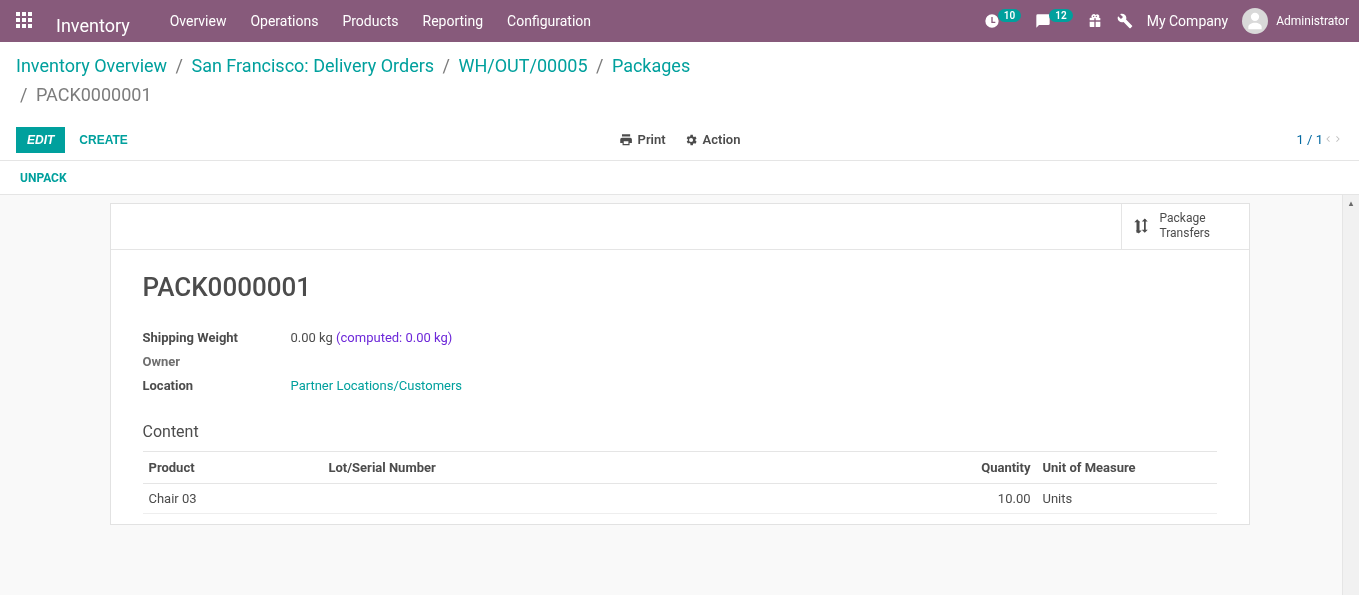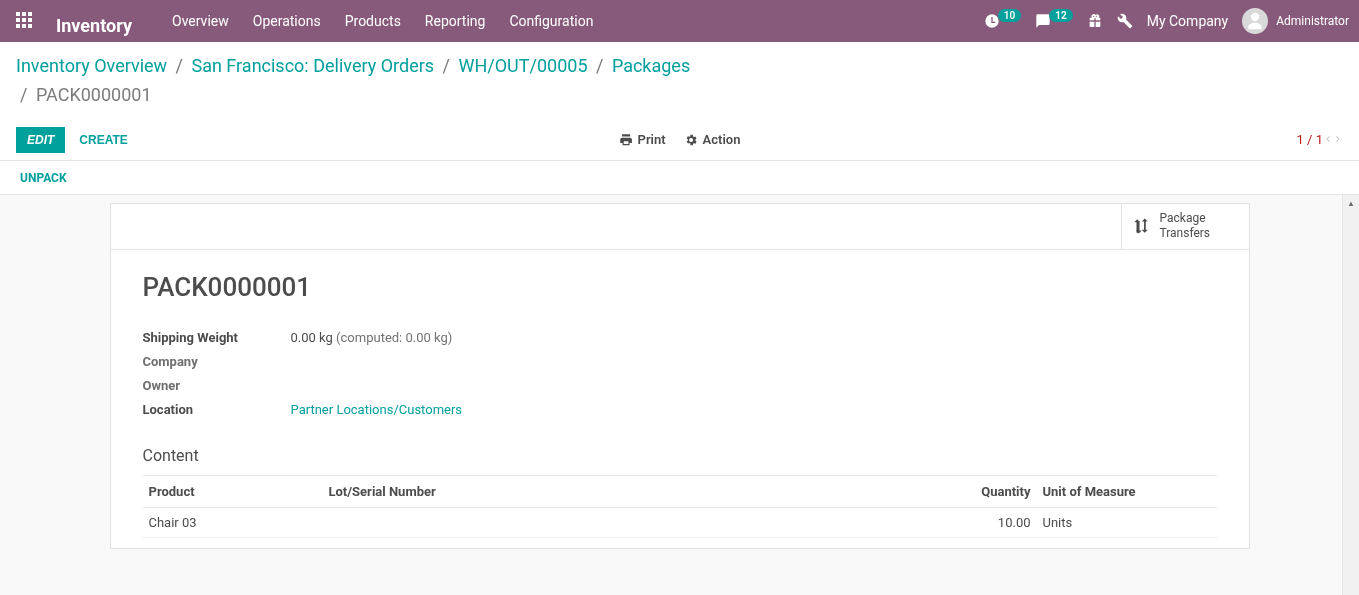--- a/index.html
+++ b/index.html
@@ -27,21 +27,21 @@
     display: grid;
     grid-template-columns: repeat(3,4px);
     grid-template-rows: repeat(3,4px);
     gap: 2px;
     margin-right: 22px;
     margin-left: 6px;
     cursor: pointer;
   }
   .apps-icon span { background:#fff; width:4px; height:4px; }
   .brand {
-    font-size: 18px; font-weight: 700; margin-right: 40px; cursor: pointer; margin-top: 9px;
+    font-size: 18px; font-weight: 400; margin-right: 40px; cursor: pointer; margin-top: 9px;
   }
   .nav-menu { display:flex; gap: 24px; }
   .nav-menu a { color:#fff; text-decoration:none; font-size:14px; cursor:pointer; }
   .nav-right { margin-left:auto; display:flex; align-items:center; gap:14px; }
   .badge {
     background:#00a09d; color:#fff; border-radius:8px; font-size:10px;
     padding:1px 6px; font-weight:600;
   }
   .nav-icon-wrap { display:flex; align-items:center; position:relative; cursor:pointer; }
   .nav-icon-wrap .badge { position:relative; margin-left:-2px; top:-6px; }
@@ -73,21 +73,21 @@
     font-size:12px; font-weight:600; padding:5px 10px; cursor:pointer;
     text-transform:uppercase;
     font-style:italic;
   }
   .btn-create {
     background:transparent; border:none; color:#00a09d; font-weight:600;
     font-size:12px; padding:5px 14px; cursor:pointer; text-transform:uppercase;
   }
   .cp-center { position:absolute; left:50%; transform:translateX(-50%); display:flex; gap:18px; color:#4c4c4c; }
   .cp-center .tool { display:flex; align-items:center; gap:5px; cursor:pointer; font-weight:600; font-size:13px; }
-  .cp-right { margin-left:auto; display:flex; gap:0; color:#b91c1c; }
+  .cp-right { margin-left:auto; display:flex; gap:0; color:#0369a1; }
   .pager { font-size:13px; }
   .chev { cursor:pointer; color:#bfbfbf; }
   .chev svg { display:block; }
 
   
   .status-strip {
     background:#fff; border-bottom:1px solid #e5e5e5;
     padding: 9px 20px;
   }
   .status-strip a {
@@ -112,21 +112,21 @@
     border-left:1px solid #e5e5e5; width:128px; display:flex; align-items:center;
     gap:10px; padding:0 10px; cursor:pointer; color:#4c4c4c;
   }
   .stat-text { font-size:12px; line-height:1.3; color:#4c4c4c; }
   .sheet-body { padding: 22px 32px 10px 32px; }
   .record-title { font-size:26px; color:#4c4c4c; font-weight:500; margin-bottom:28px; }
   .field-row { display:flex; align-items:baseline; margin-bottom:6px; font-size:13px; min-height:18px; }
   .field-label { width:148px; color:#6f6f6f; font-weight:700; }
   .field-label.strong { color:#4c4c4c; }
   .field-value { color:#4c4c4c; }
-  .muted { color:#737373; }
+  .muted { color:#6d28d9; }
   .link { color:#00a09d; cursor:pointer; }
   .section-title { font-size:16px; color:#4c4c4c; margin:26px 0 10px 0; font-weight:400; }
   table.content-table { width:100%; border-collapse:collapse; font-size:13px; }
   table.content-table th {
     text-align:left; font-weight:700; color:#4c4c4c;
     border-top:1px solid #e5e5e5; border-bottom:1px solid #e5e5e5;
     padding:8px 6px;
   }
   table.content-table th.num { text-align:right; }
   table.content-table td { padding:7px 6px; border-bottom:1px solid #eee; }
@@ -269,24 +269,20 @@
     <div class="sheet-body">
       <h1 class="record-title">PACK0000001</h1>
 
       <div class="field-row">
         <div class="field-label strong">Shipping Weight</div>
         <div class="field-value">
           <span>0.00</span>
           <span>kg</span>
           <span class="muted">(computed: 0.00 kg)</span>
         </div>
-      </div>
-      <div class="field-row">
-        <div class="field-label">Company</div>
-        <div class="field-value"></div>
       </div>
       <div class="field-row">
         <div class="field-label">Owner</div>
         <div class="field-value"></div>
       </div>
       <div class="field-row">
         <div class="field-label strong">Location</div>
         <div class="field-value link">Partner Locations/Customers</div>
       </div>
 

